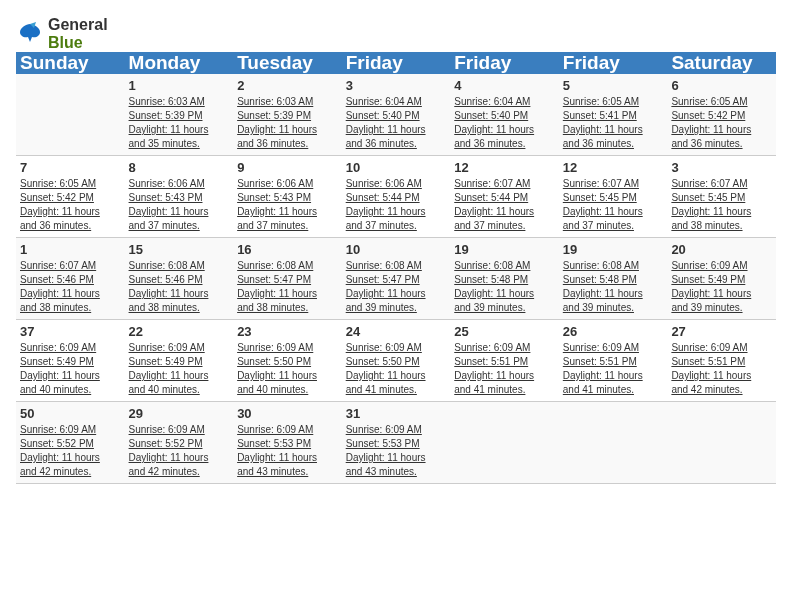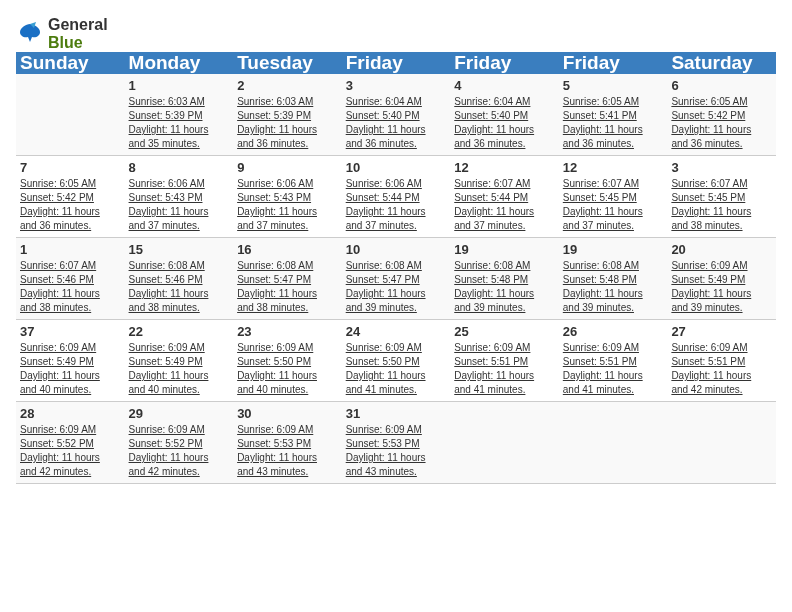--- a/index.html
+++ b/index.html
@@ -307,21 +307,21 @@
         <td>
           <span class="day-number">27</span>
           <div class="day-info" style="white-space: pre-line;">Sunrise: 6:09 AM
 Sunset: 5:51 PM
 Daylight: 11 hours
 and 42 minutes.</div>
         </td>
       </tr>
       <tr class="week-row">
         <td>
-          <span class="day-number">28</span>
+          <span class="day-number">50</span>
           <div class="day-info" style="white-space: pre-line;">Sunrise: 6:09 AM
 Sunset: 5:52 PM
 Daylight: 11 hours
 and 42 minutes.</div>
         </td>
         <td>
           <span class="day-number">29</span>
           <div class="day-info" style="white-space: pre-line;">Sunrise: 6:09 AM
 Sunset: 5:52 PM
 Daylight: 11 hours

